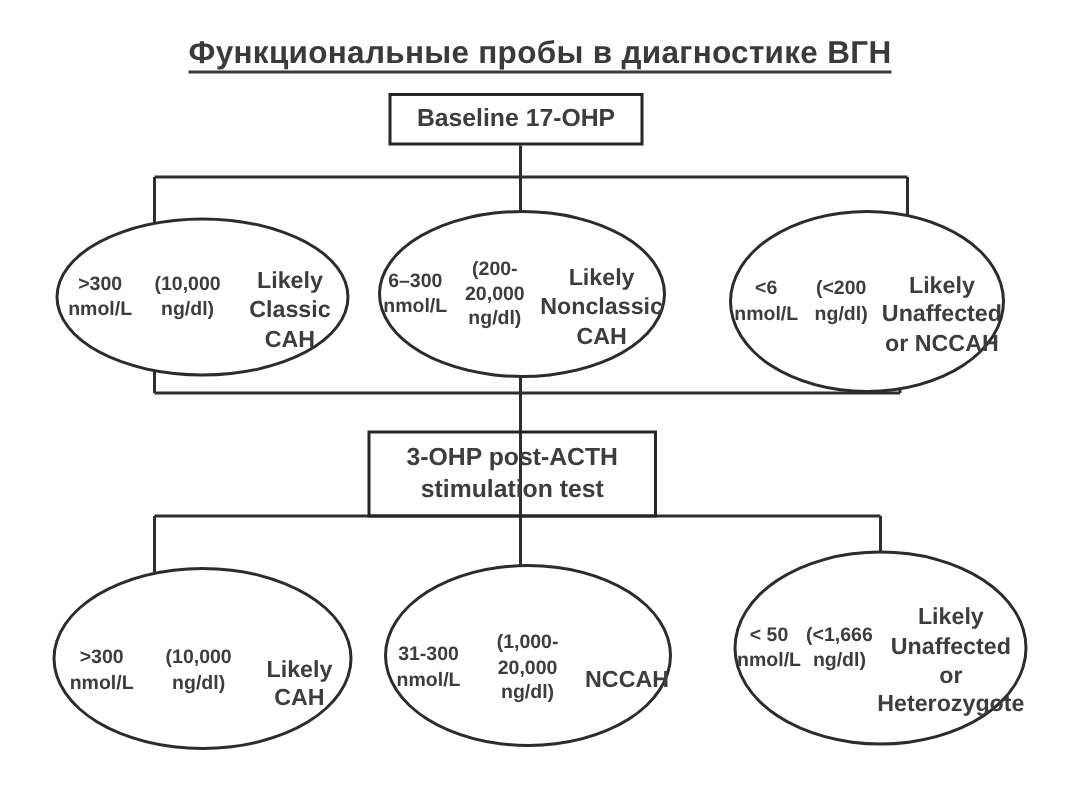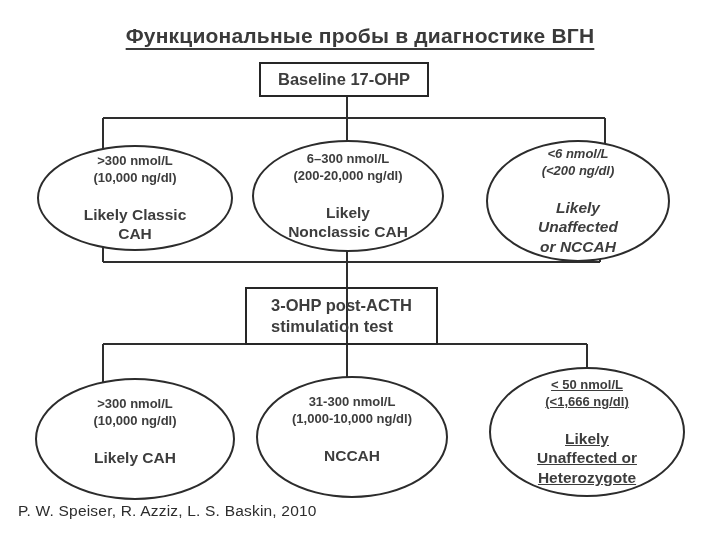--- a/index.html
+++ b/index.html
@@ -11,27 +11,27 @@
   .title{
     position:absolute;top:24px;left:0;width:720px;text-align:center;
     font-size:21px;font-weight:bold;color:#3a3a3a;
     text-decoration:underline;text-decoration-thickness:2px;text-underline-offset:5px;
     letter-spacing:.2px;
   }
   svg.lines{position:absolute;left:0;top:0;z-index:1;}
   svg.lines path{fill:none;stroke:#2e2e2e;stroke-width:2;}
   .node-box{
     position:absolute;z-index:2;border:2px solid #262626;background:#ffffff;
-    display:flex;align-items:center;justify-content:center;
+    display:flex;align-items:center;justify-content:center;text-align:center;
     font-weight:bold;font-size:16.5px;color:#3d3d3d;line-height:1.3;
   }
   .node-box.passthrough{background:transparent;white-space:pre-line;}
   .ellipse{
     position:absolute;z-index:2;border:2px solid #2c2c2c;border-radius:50%;background:#ffffff;
-    display:flex;flex-direction:column;align-items:center;justify-content:center;
+    display:flex;flex-direction:row;align-items:center;justify-content:center;
     text-align:center;color:#3d3d3d;font-weight:bold;box-sizing:border-box;
   }
   .ellipse.up{justify-content:flex-start;padding-top:16px;}
   .val{display:block;font-size:13px;line-height:1.3;}
   .dx{display:block;font-size:15.5px;line-height:1.25;margin-top:18px;white-space:pre-line;}
   .citation{
     position:absolute;left:18px;top:502px;font-size:15.5px;color:#2d2d2d;letter-spacing:.2px;
   }
 </style>
 </head>
@@ -58,48 +58,47 @@
 CAH</span>
   </div>
 
   <div class="ellipse" style="left:252px;top:140px;width:192px;height:112px;justify-content:center;">
     <span class="val">6–300 nmol/L</span>
     <span class="val">(200-20,000 ng/dl)</span>
     <span class="dx">Likely
 Nonclassic CAH</span>
   </div>
 
-  <div class="ellipse" style="left:486px;top:140px;width:184px;height:122px;font-style:italic;">
+  <div class="ellipse" style="left:486px;top:140px;width:184px;height:122px;">
     <span class="val">&lt;6 nmol/L</span>
     <span class="val">(&lt;200 ng/dl)</span>
     <span class="dx">Likely
 Unaffected
 or NCCAH</span>
   </div>
 
   <div class="node-box passthrough" style="left:245px;top:287px;width:189px;height:54px;">
     <span style="white-space:pre-line;">3-OHP post-ACTH
 stimulation test</span>
   </div>
 
   <div class="ellipse up" style="left:35px;top:378px;width:200px;height:122px;">
     <span class="val">&gt;300 nmol/L</span>
     <span class="val">(10,000 ng/dl)</span>
     <span class="dx">Likely CAH</span>
   </div>
 
   <div class="ellipse up" style="left:256px;top:376px;width:192px;height:122px;">
     <span class="val">31-300 nmol/L</span>
-    <span class="val">(1,000-10,000 ng/dl)</span>
+    <span class="val">(1,000-20,000 ng/dl)</span>
     <span class="dx">NCCAH</span>
   </div>
 
-  <div class="ellipse" style="left:489px;top:367px;width:196px;height:130px;text-decoration:underline;">
+  <div class="ellipse" style="left:489px;top:367px;width:196px;height:130px;">
     <span class="val">&lt; 50 nmol/L</span>
     <span class="val">(&lt;1,666 ng/dl)</span>
     <span class="dx">Likely
 Unaffected or
 Heterozygote</span>
   </div>
 
-  <div class="citation">P. W. Speiser, R. Azziz, L. S. Baskin, 2010</div>
 
 </div>
 
 </body></html>

